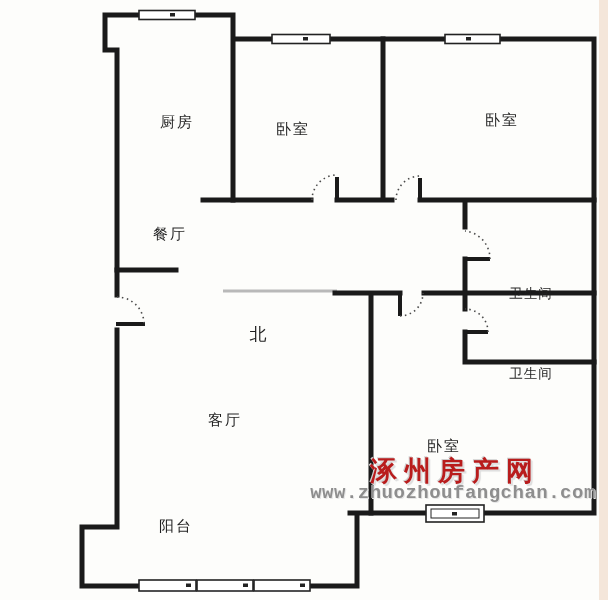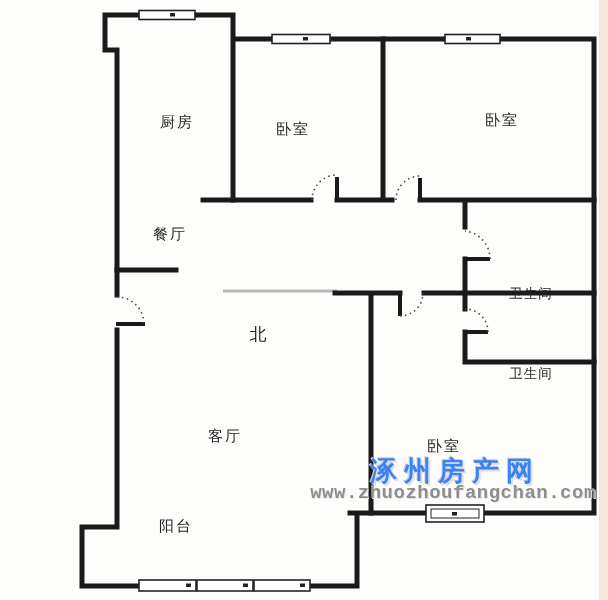--- a/index.html
+++ b/index.html
@@ -26,21 +26,21 @@
     position:absolute;
     transform:translate(-50%,-50%);
     white-space:nowrap;
     z-index:2;
     font-weight:bold;
   }
   .wm-name{
     left:455px;top:471px;
     font-size:27px;
     letter-spacing:7px;
-    color:#3b82f6;
+    color:#b91c1c;
     text-shadow:1px 1px 0 #e2e2e2,-1px -1px 0 #cfcfcf,2px 2px 1px #dcdcdc;
   }
   .wm-url{
     left:453px;top:493px;
     font-size:19px;
     letter-spacing:0.5px;
     color:#8e8e8e;
     text-shadow:1px 1px 0 #e6e6e6;
   }
   .edge-strip{
@@ -134,20 +134,20 @@
     </g>
   </svg>
 
   <div class="room-label" style="left:177px;top:122px">厨房</div>
   <div class="room-label" style="left:293px;top:129px">卧室</div>
   <div class="room-label" style="left:502px;top:120px">卧室</div>
   <div class="room-label" style="left:170px;top:234px">餐厅</div>
   <div class="room-label small" style="left:531px;top:270px">卫生间</div>
   <div class="room-label small" style="left:531px;top:350px">卫生间</div>
   <div class="room-label north" style="left:258px;top:334px">北</div>
-  <div class="room-label" style="left:225px;top:436px">客厅</div>
+  <div class="room-label" style="left:225px;top:420px">客厅</div>
   <div class="room-label" style="left:444px;top:446px">卧室</div>
   <div class="room-label" style="left:176px;top:526px">阳台</div>
 
   <div class="wm wm-name">涿州房产网</div>
   <div class="wm wm-url">www.zhuozhoufangchan.com</div>
 
 </div>
 
 </body></html>

